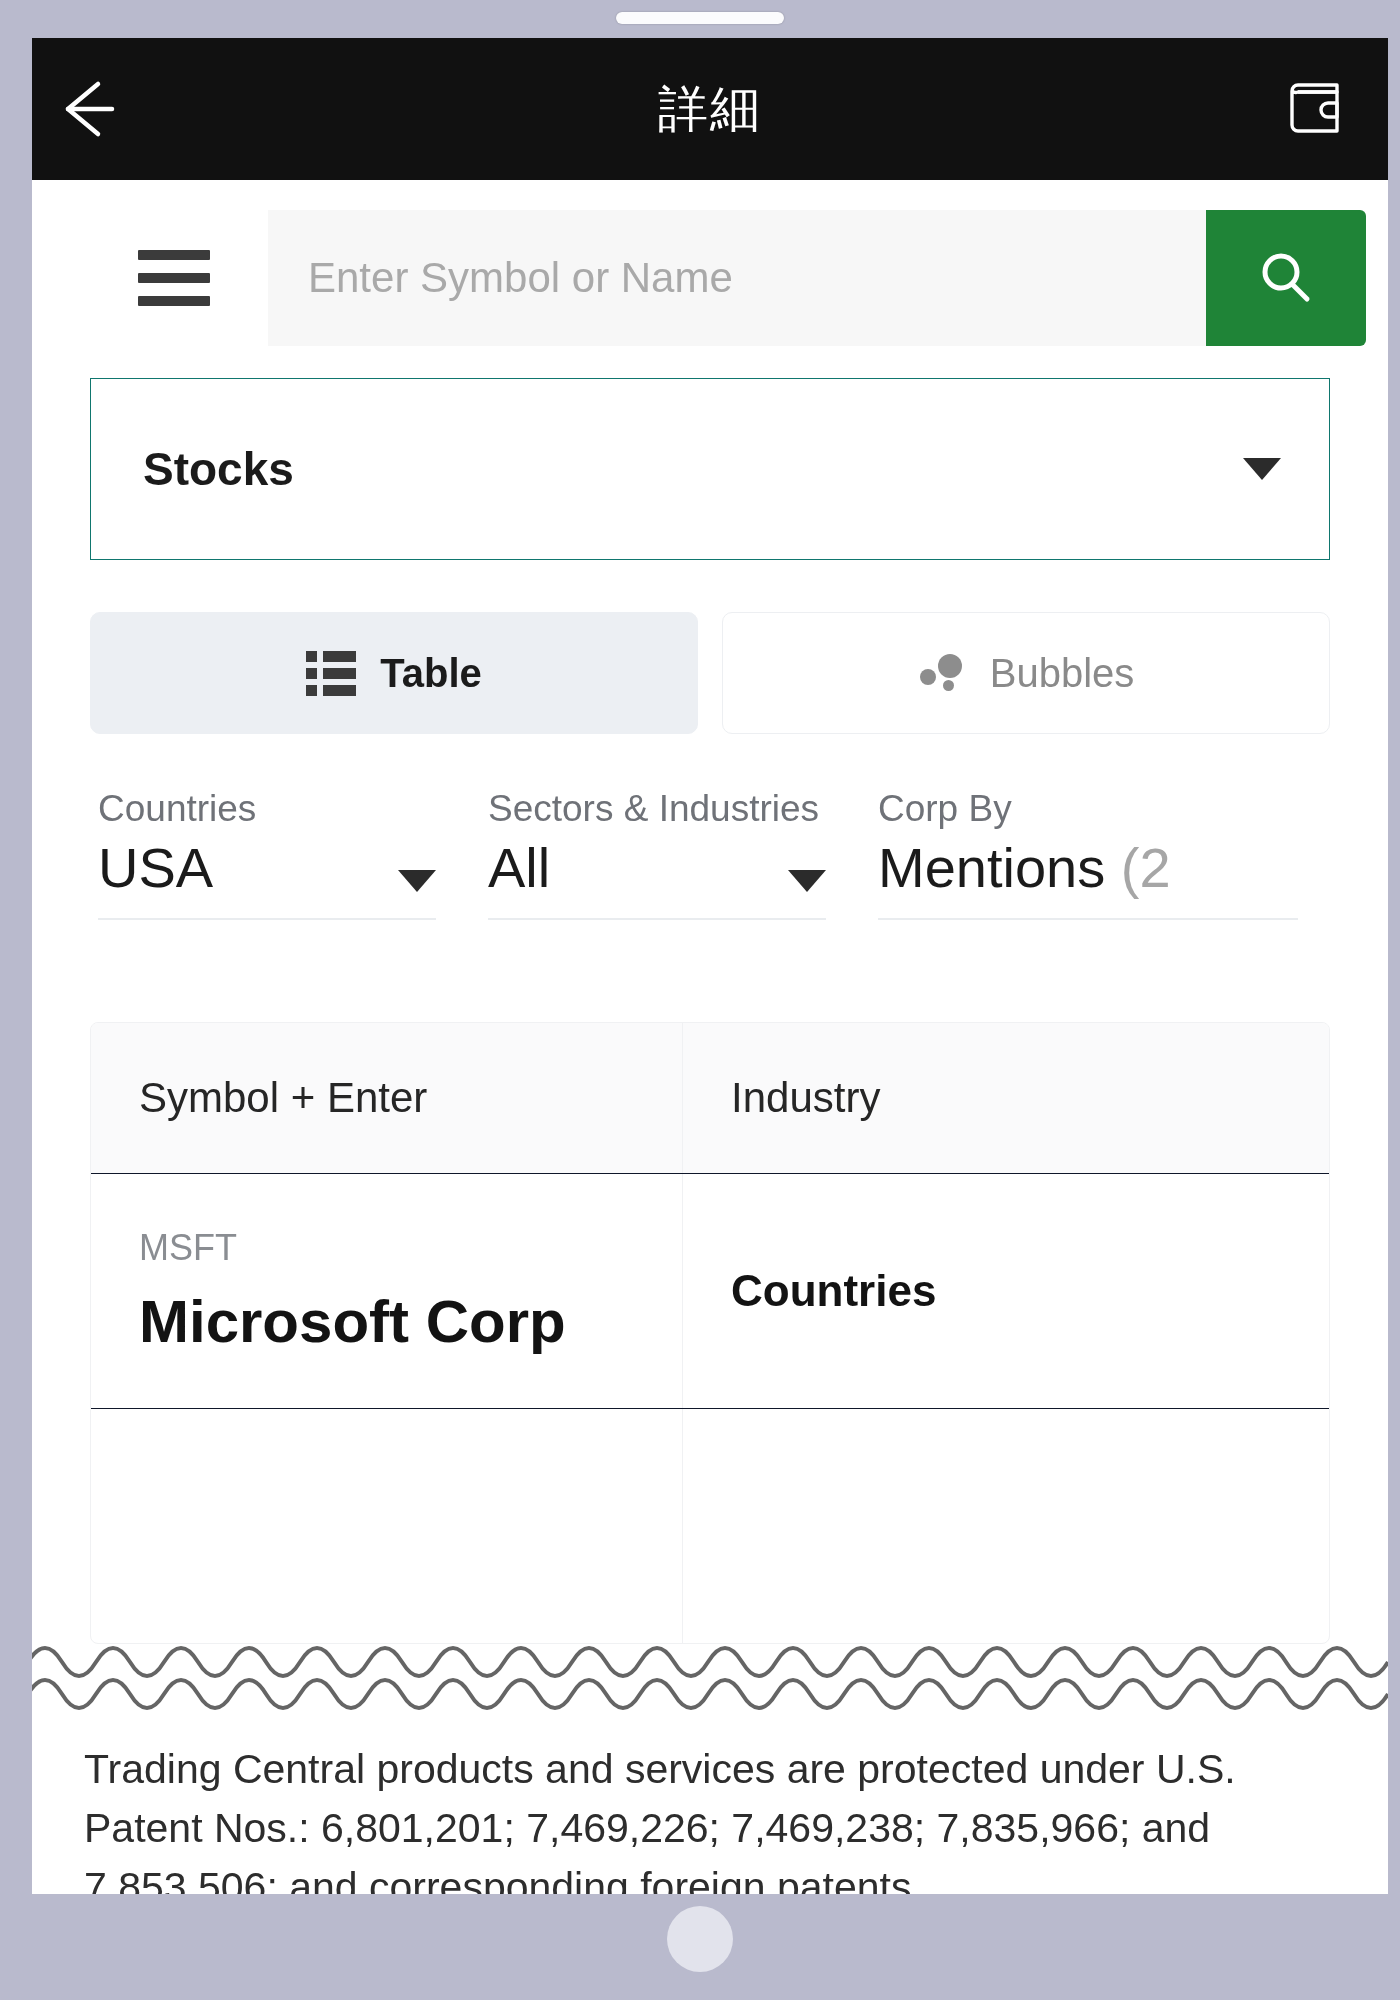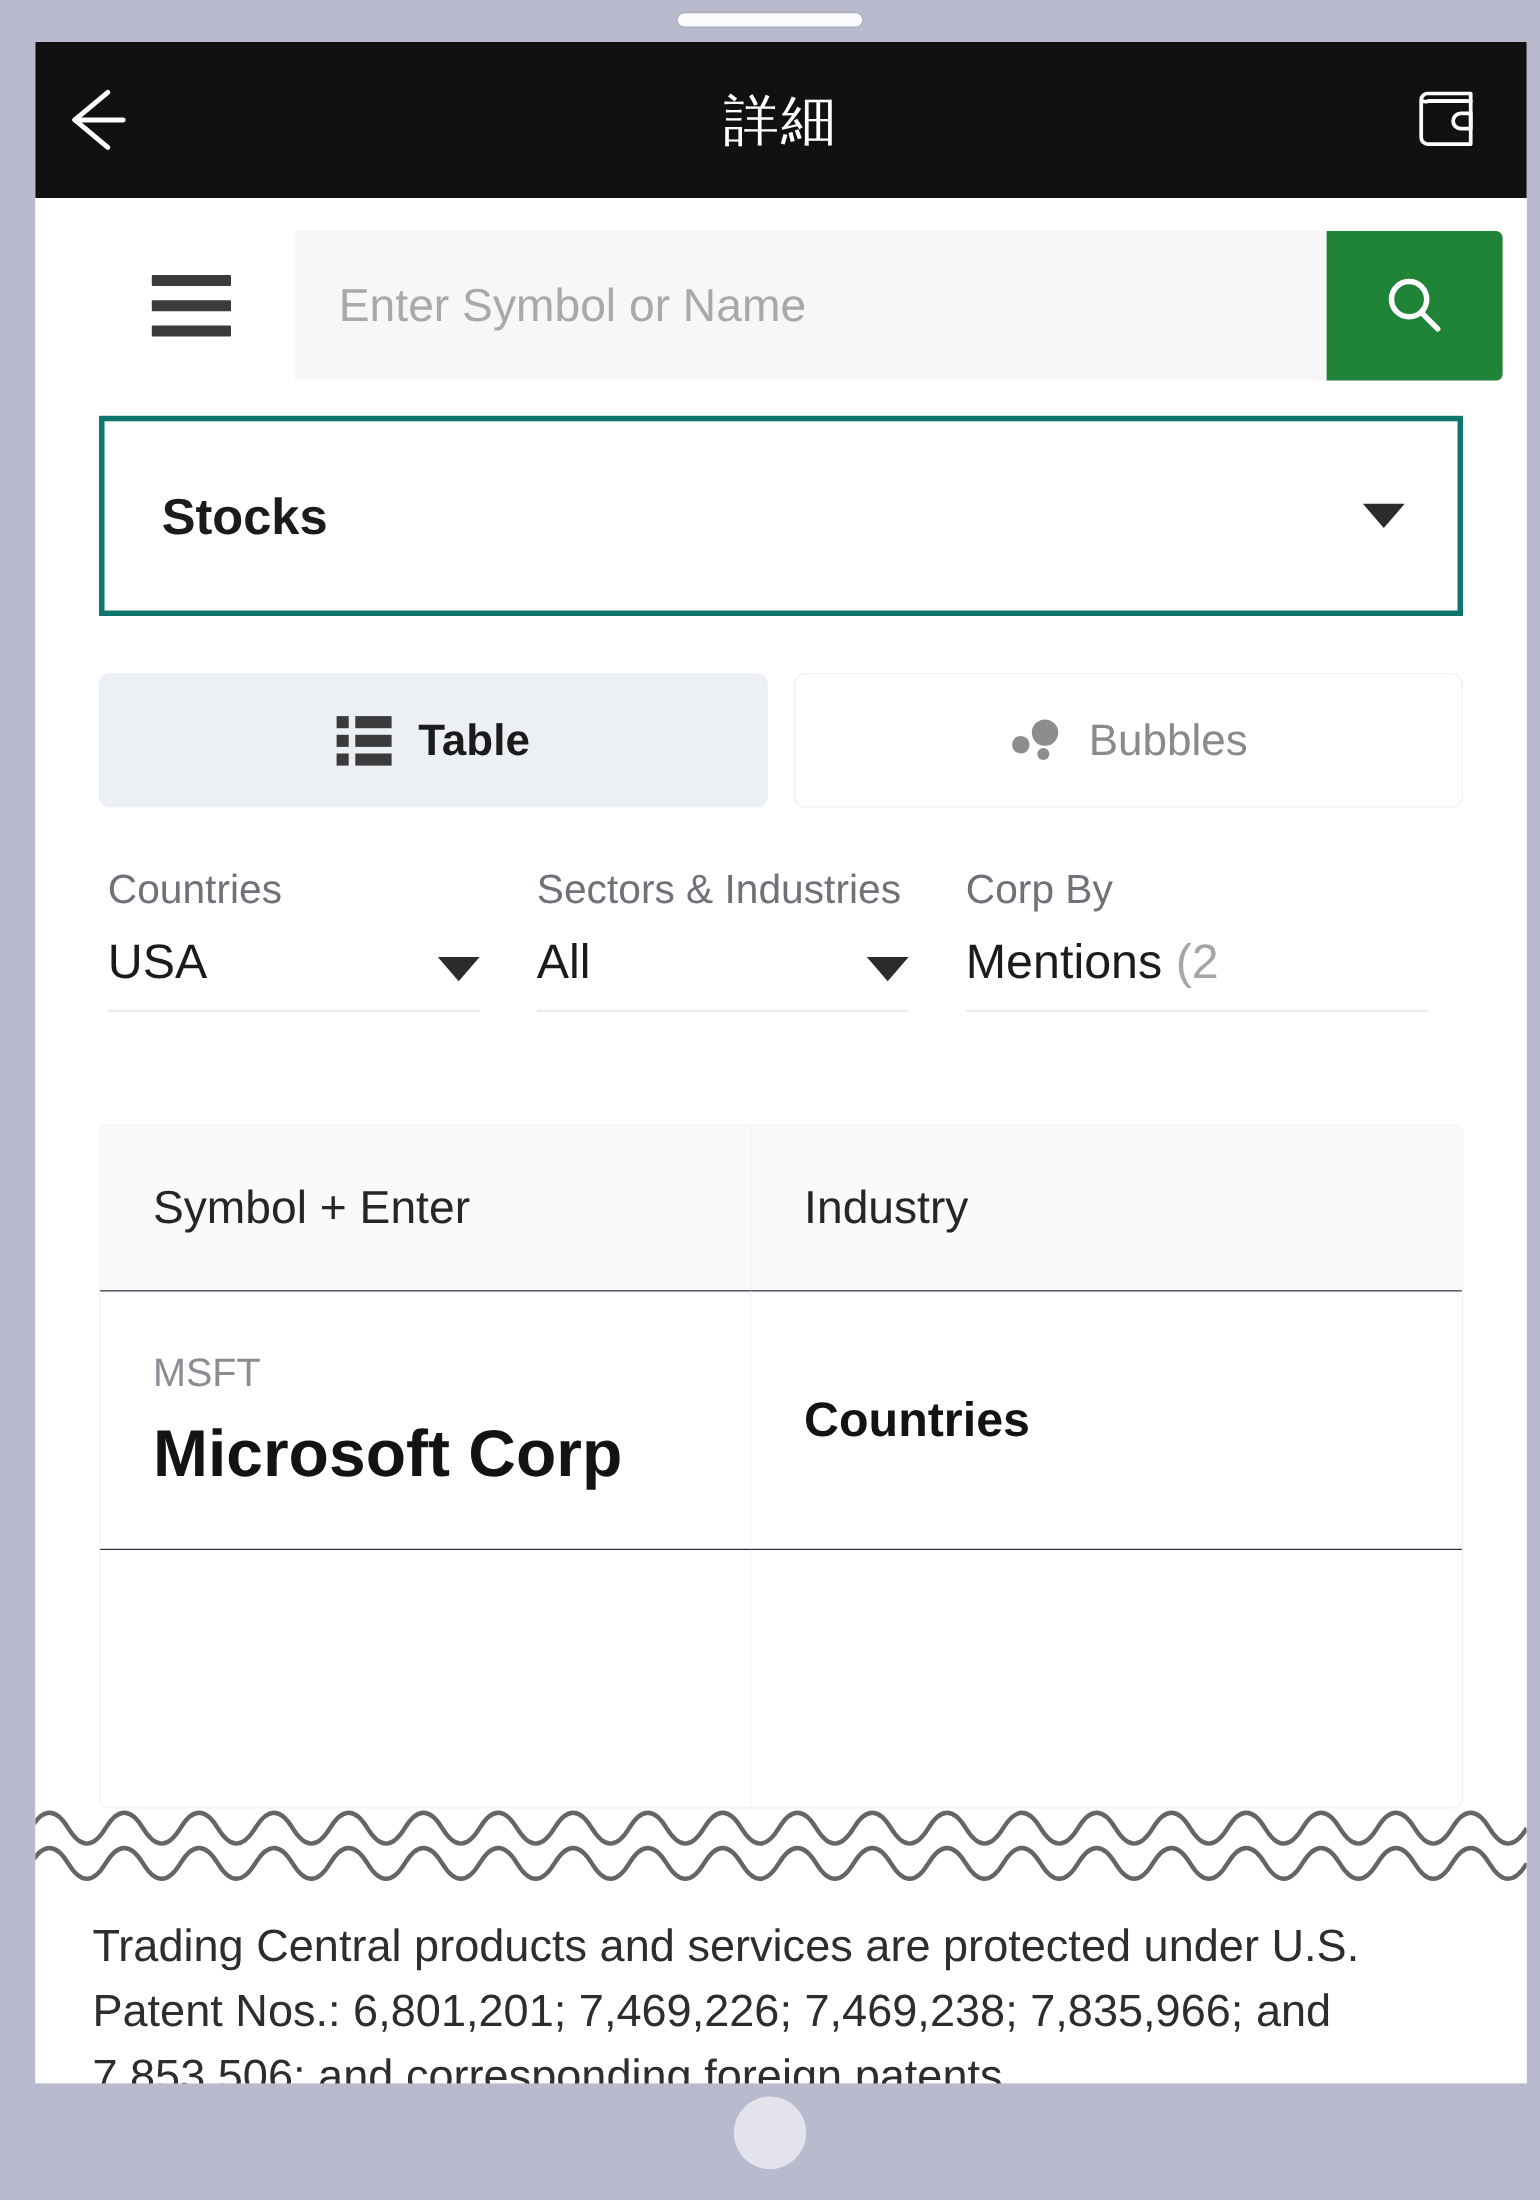--- a/index.html
+++ b/index.html
@@ -117,21 +117,21 @@
     border: none;
     border-radius: 0 6px 6px 0;
     display: flex; align-items: center; justify-content: center;
     cursor: pointer;
   }
 
   
   .asset-select {
     margin: 14px 58px 0 58px;
     height: 182px;
-    border: 5px solid #0f766e;
+    border: 1px solid #0f766e;
     display: flex;
     align-items: center;
     justify-content: space-between;
     padding: 0 48px 0 52px;
     cursor: pointer;
     background: #ffffff;
   }
   .asset-select-label {
     font-size: 46px;
     font-weight: 700;
@@ -211,21 +211,21 @@
   .filter-value-row {
     display: flex;
     align-items: flex-end;
     justify-content: space-between;
     border-bottom: 2px solid #e9ecef;
     padding-bottom: 18px;
     cursor: pointer;
     height: 72px;
   }
   .filter-value {
-    font-size: 44px;
+    font-size: 56px;
     color: #1b1b1b;
     white-space: nowrap;
   }
   .filter-value .dim { color: #a6a6a6; }
   .filter .caret { margin-bottom: 8px; }
   .filter.sortby { width: 420px; flex: 0 0 420px; overflow: hidden; padding-right: 0; }
 
   
   .result-table {
     margin: 102px 58px 0 58px;

